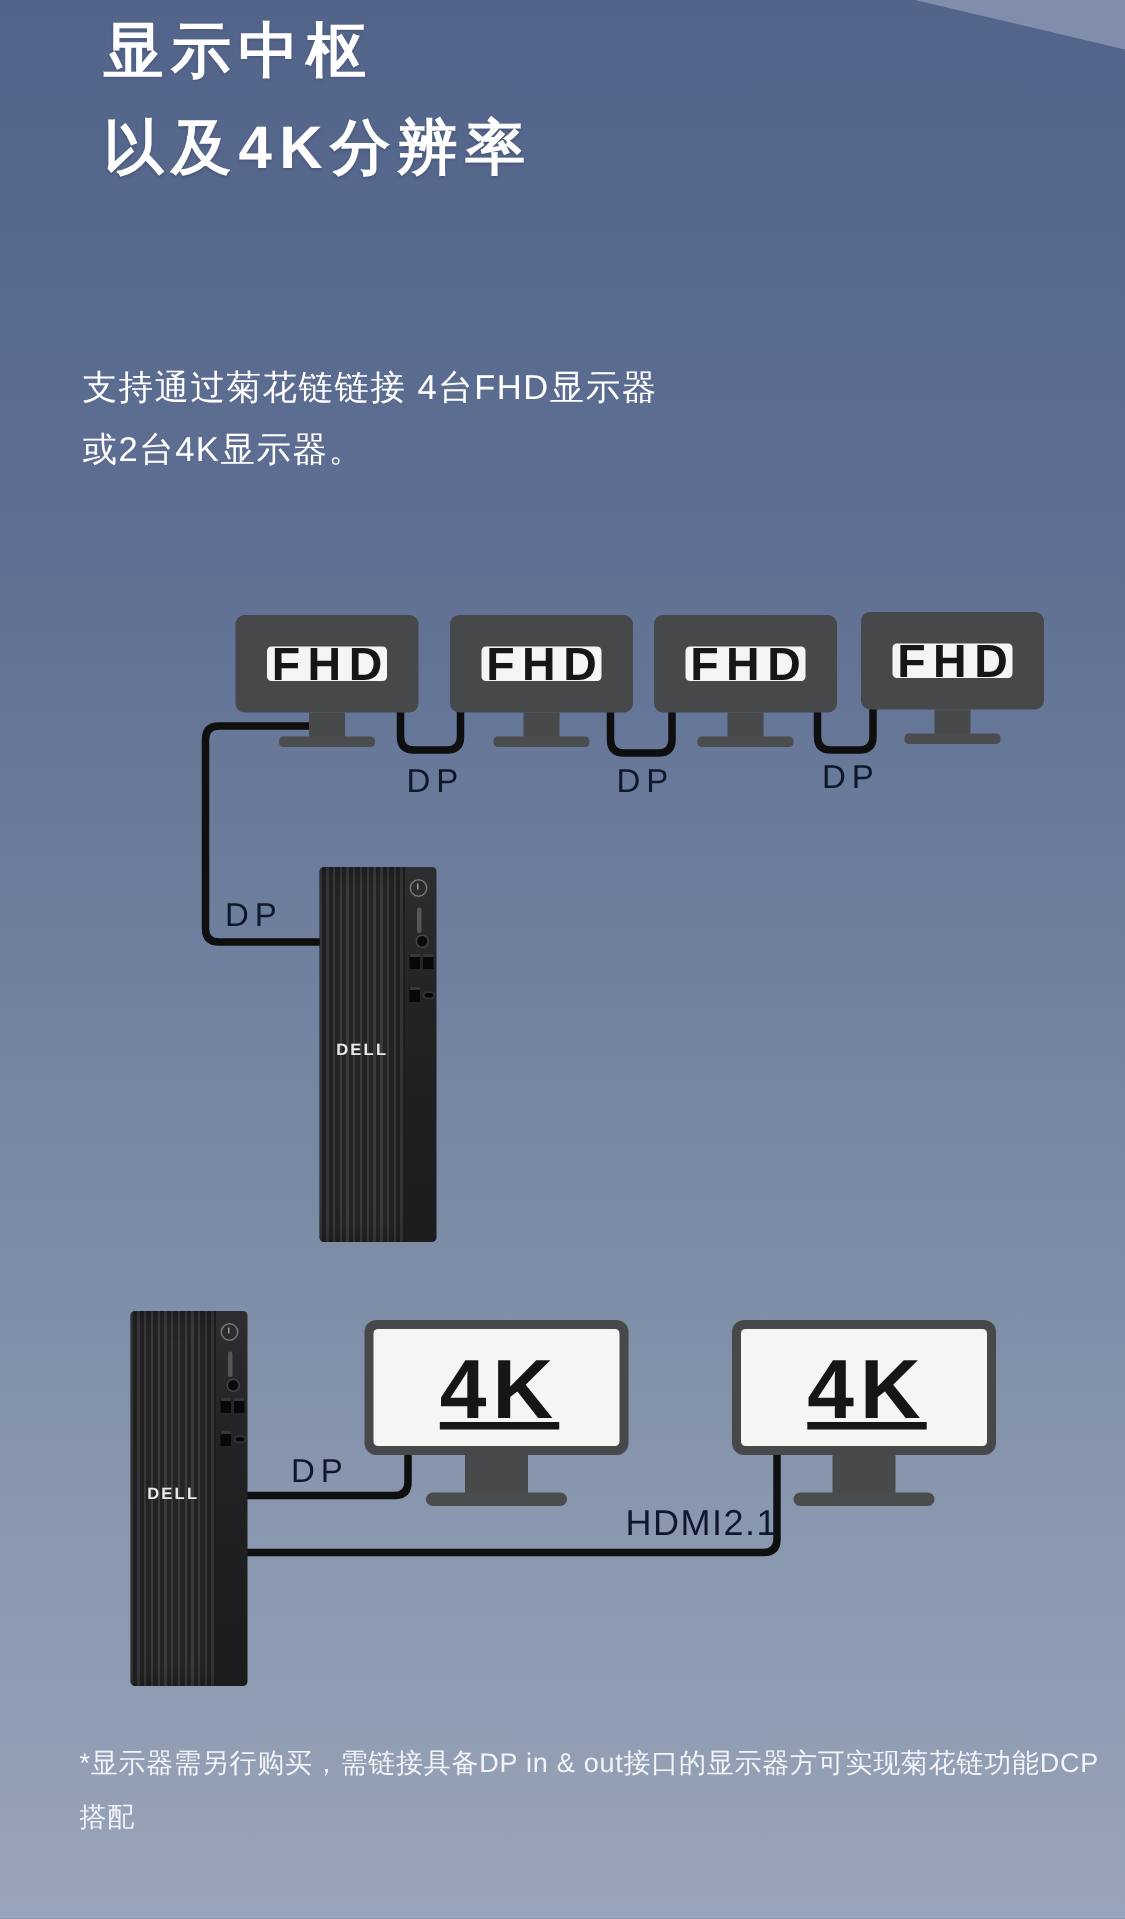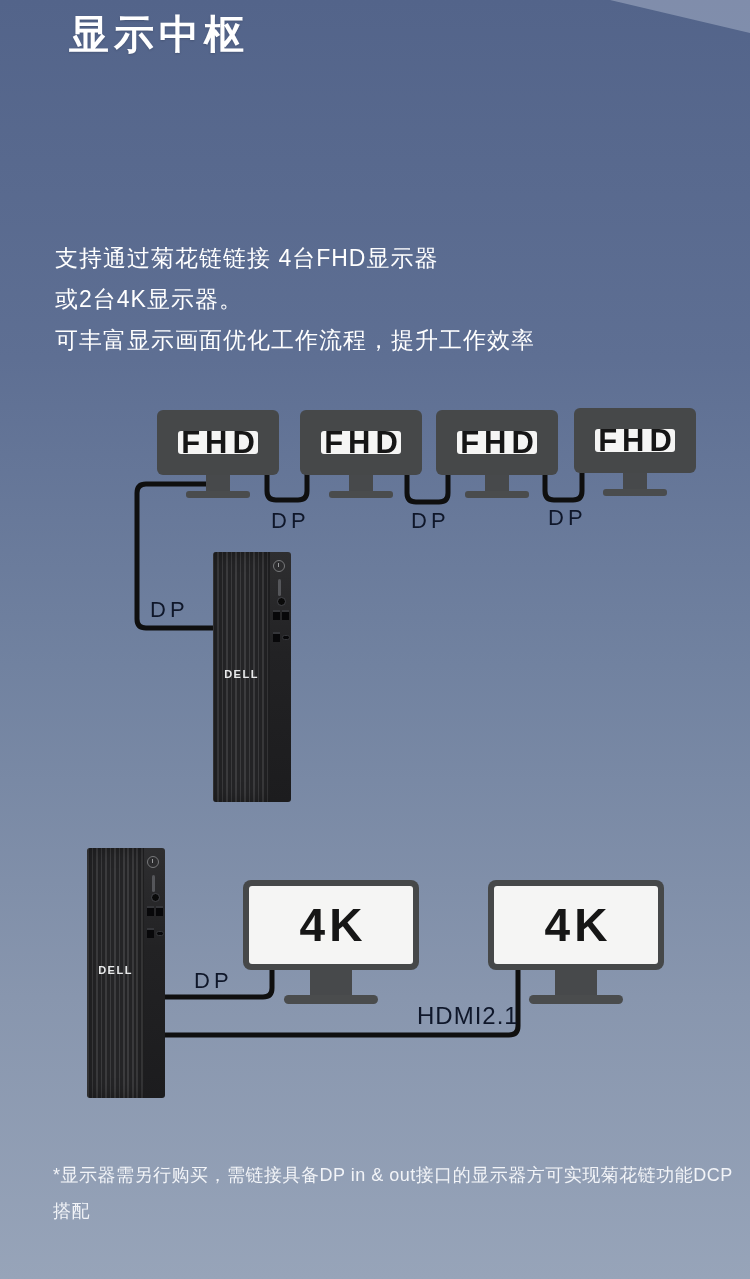--- a/index.html
+++ b/index.html
@@ -44,37 +44,37 @@
     display:flex;align-items:center;justify-content:center;
   }
   .mon-fhd .mon-bezel{width:122px;height:65px;padding:21px;}
   .mon-4k  .mon-bezel{width:176px;height:90px;padding:6px;border-radius:8px;}
   .mon-screen{
     background:#f5f5f4;border-radius:3px;width:100%;height:100%;
     display:flex;align-items:center;justify-content:center;
   }
   .mon-label{color:#161616;font-weight:600;}
   .mon-fhd .mon-label{font-size:31px;letter-spacing:5px;padding-left:5px;}
-  .mon-4k  .mon-label{font-size:46px;letter-spacing:4px;padding-left:4px;}
+  .mon-4k  .mon-label{font-size:56px;letter-spacing:4px;padding-left:4px;text-decoration:underline;}
   .mon-neck{background:#47494b;margin:0 auto;}
   .mon-fhd .mon-neck{width:24px;height:17px;}
   .mon-4k  .mon-neck{width:42px;height:26px;}
   .mon-base{background:#4a4c4d;margin:-1px auto 0;}
   .mon-fhd .mon-base{width:64px;height:7px;border-radius:3px;}
   .mon-4k  .mon-base{width:94px;height:9px;border-radius:5px;}
 
   
   .conn-label{
     position:absolute;color:#0f172a;font-size:22px;letter-spacing:4px;
     font-weight:500;line-height:22px;white-space:nowrap;
   }
   .conn-label.hdmi{letter-spacing:1px;font-size:24px;}
 
   
-  .tower{position:absolute;width:78px;height:250px;}
+  .tower{position:absolute;width:78px;height:250px;margin-top:26px;}
   .tower-ribs{
     position:absolute;left:0;top:0;bottom:0;width:57px;
     border-radius:3px 0 0 3px;
     background:repeating-linear-gradient(90deg,#3c3c3e 0px,#3c3c3e 1.5px,#242426 1.5px,#242426 4.5px);
     box-shadow:inset 0 0 18px rgba(0,0,0,.35);
   }
   .tower-panel{
     position:absolute;left:57px;right:0;top:0;bottom:0;
     border-radius:0 3px 3px 0;
     background:linear-gradient(180deg,#2e2e30 0%,#222224 40%,#1c1c1e 100%);
@@ -110,25 +110,25 @@
     <path d="M 209 484 H 146 Q 137 484 137 493 V 619 Q 137 628 146 628 H 216"></path>
     <path d="M 267 466 V 491 Q 267 500 276 500 H 298 Q 307 500 307 491 V 466"></path>
     <path d="M 407 466 V 493 Q 407 502 416 502 H 439 Q 448 502 448 493 V 466"></path>
     <path d="M 545 466 V 491 Q 545 500 554 500 H 573 Q 582 500 582 491 V 466"></path>
     <path d="M 160 997 H 263 Q 272 997 272 988 V 962"></path>
     <path d="M 160 1035 H 509 Q 518 1035 518 1026 V 964"></path>
   </svg>
 
   <div class="title">
     <div>显示中枢</div>
+    <div>以及4K分辨率</div>
   </div>
   <div class="subtitle">
     <div>支持通过菊花链链接 4台FHD显示器</div>
     <div>或2台4K显示器。</div>
-    <div>可丰富显示画面优化工作流程，提升工作效率</div>
   </div>
 
   <div class="mon mon-fhd" style="left:157px;top:410px;">
     <div class="mon-bezel">
       <div class="mon-screen">
         <span class="mon-label">FHD</span>
       </div>
     </div>
     <div class="mon-neck"></div>
     <div class="mon-base"></div>

